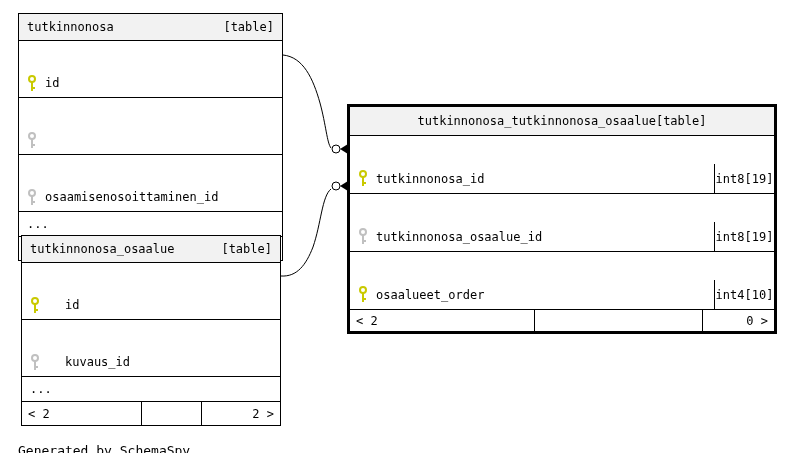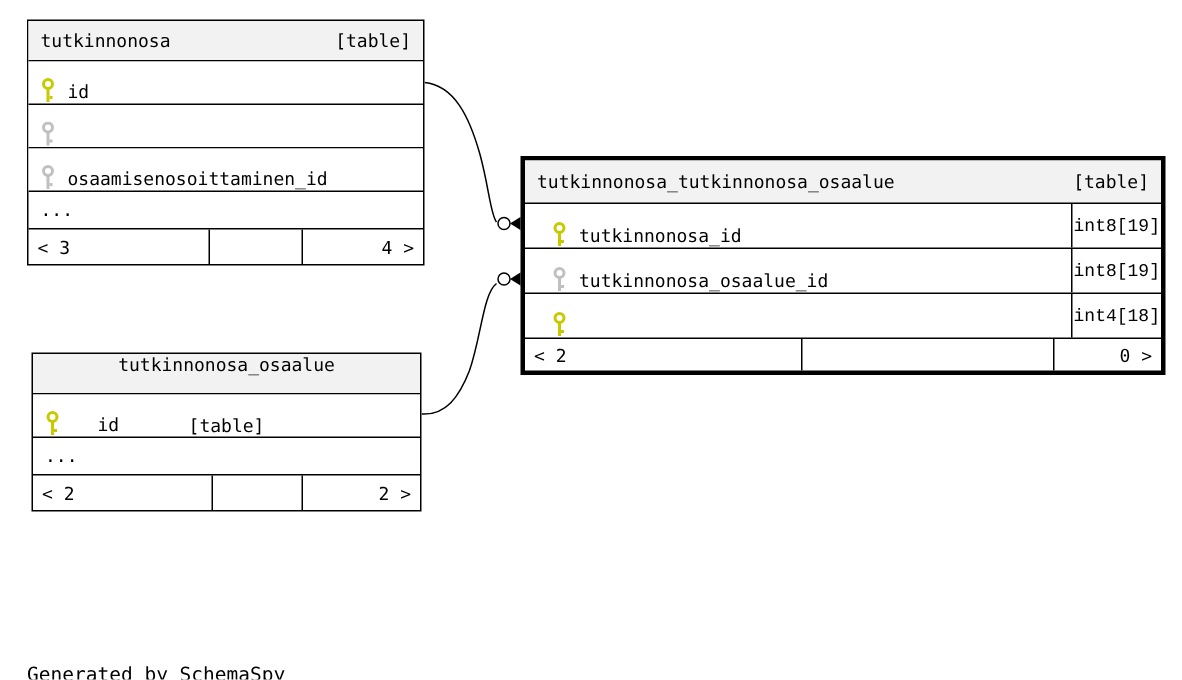--- a/index.html
+++ b/index.html
@@ -14,65 +14,63 @@
   }
   .tbl {
     position:absolute; z-index:2; box-sizing:border-box;
     background:#fff; border:1px solid var(--border, #000);
   }
   .tbl.main { border-width:3px; }
   .thead {
     box-sizing:border-box; display:flex; justify-content:space-between; align-items:center;
     padding:0 8px; background: var(--header-bg, #f2f2f2);
     border-bottom:1px solid var(--border, #000);
-    gap:27px;
   }
   .trow {
-    box-sizing:border-box; display:flex; align-items:flex-end;
-    border-bottom:1px solid var(--border, #000); background:#fff;
+    box-sizing:border-box; display:flex; align-items:center;
+    border-bottom:1px solid var(--border, #000); background:#fff;margin-top:28px;
   }
   .trow .namecell { flex:1; display:flex; align-items:center; padding-left:8px; min-width:0; }
   .key { flex:0 0 auto; margin-right:7px; }
   .tbl.t2 .key { margin-right:24px; }
   .pk { color: var(--primary-key, #c9c900); }
   .fk { color: var(--foreign-key, #c0c0c0); }
   .typecell {
     box-sizing:border-box; width:60px; align-self:stretch;
     display:flex; align-items:center; justify-content:center;
     border-left:1px solid var(--border, #000);
-    font-family:Liberation Mono, monospace;
   }
   .tdots {
     box-sizing:border-box; display:flex; align-items:center; padding-left:8px;
     border-bottom:1px solid var(--border, #000);
   }
   .tfoot { display:flex; }
   .fc {
     box-sizing:border-box; display:flex; align-items:center; padding:0 6px;
   }
   .fc.mid, .fc.left { border-right:1px solid var(--border, #000); }
   .fc.right { justify-content:flex-end; }
   
   .t1 { left:18px; top:13px; width:265px; }
   .t1 .thead { height:27px; }
   .t1 .trow  { height:29px; }
   .t1 .tdots { height:25px; }
   .t1 .tfoot { height:23px; }
   .t1 .fc.left { width:121px; } .t1 .fc.mid { width:62px; } .t1 .fc.right { width:80px; }
   
   .t2 { left:21px; top:235px; width:260px; }
-  .t2 .thead { height:27px;flex-direction:column; }
+  .t2 .thead { height:27px; }
   .t2 .trow  { height:29px; }
   .t2 .tdots { height:25px; }
   .t2 .tfoot { height:23px; }
   .t2 .fc.left { width:120px; } .t2 .fc.mid { width:60px; } .t2 .fc.right { width:78px; }
   
   .t3 { left:347px; top:104px; width:430px; }
-  .t3 .thead { height:29px; }
-  .t3 .trow  { height:30px;padding-left:10px; }
+  .t3 .thead { height:29px;justify-content:center; }
+  .t3 .trow  { height:30px; }
   .t3 .tfoot { height:21px; }
   .t3 .fc.left { width:185px; } .t3 .fc.mid { width:168px; } .t3 .fc.right { width:71px; }
   .caption {
     position:absolute; left:18px; top:443px; font-size:13px; z-index:2;
   }
 </style>
 </head>
 <body>
 
 <svg class="connectors" width="788" height="453" viewBox="0 0 788 453">
@@ -134,20 +132,30 @@
   <div class="trow">
     <span class="namecell">
       <svg class="key pk" width="11" height="17" viewBox="0 0 11 17">
         <circle cx="5" cy="4" r="3" fill="none" stroke="currentColor" stroke-width="2"></circle>
         <rect x="4" y="7" width="2" height="9" fill="currentColor"></rect>
         <rect x="6" y="12" width="2" height="2" fill="currentColor"></rect>
       </svg>
       <span>id</span>
     </span>
   </div>
+  <div class="trow">
+    <span class="namecell">
+      <svg class="key fk" width="11" height="17" viewBox="0 0 11 17">
+        <circle cx="5" cy="4" r="3" fill="none" stroke="currentColor" stroke-width="2"></circle>
+        <rect x="4" y="7" width="2" height="9" fill="currentColor"></rect>
+        <rect x="6" y="12" width="2" height="2" fill="currentColor"></rect>
+      </svg>
+      <span>kuvaus_id</span>
+    </span>
+  </div>
   <div class="tdots">...</div>
   <div class="tfoot">
     <div class="fc left">&lt; 2</div>
     <div class="fc mid"></div>
     <div class="fc right">2 &gt;</div>
   </div>
 </div>
 
 <div class="tbl t3 main">
   <div class="thead">
@@ -176,22 +184,23 @@
     </span>
     <span class="typecell">int8[19]</span>
   </div>
   <div class="trow">
     <span class="namecell">
       <svg class="key pk" width="11" height="17" viewBox="0 0 11 17">
         <circle cx="5" cy="4" r="3" fill="none" stroke="currentColor" stroke-width="2"></circle>
         <rect x="4" y="7" width="2" height="9" fill="currentColor"></rect>
         <rect x="6" y="12" width="2" height="2" fill="currentColor"></rect>
       </svg>
-    </span>
-    <span class="typecell">int4[18]</span>
+      <span>osaalueet_order</span>
+    </span>
+    <span class="typecell">int4[10]</span>
   </div>
   <div class="tfoot">
     <div class="fc left">&lt; 2</div>
     <div class="fc mid"></div>
     <div class="fc right">0 &gt;</div>
   </div>
 </div>
 
 <div class="caption">Generated by SchemaSpy</div>
 

